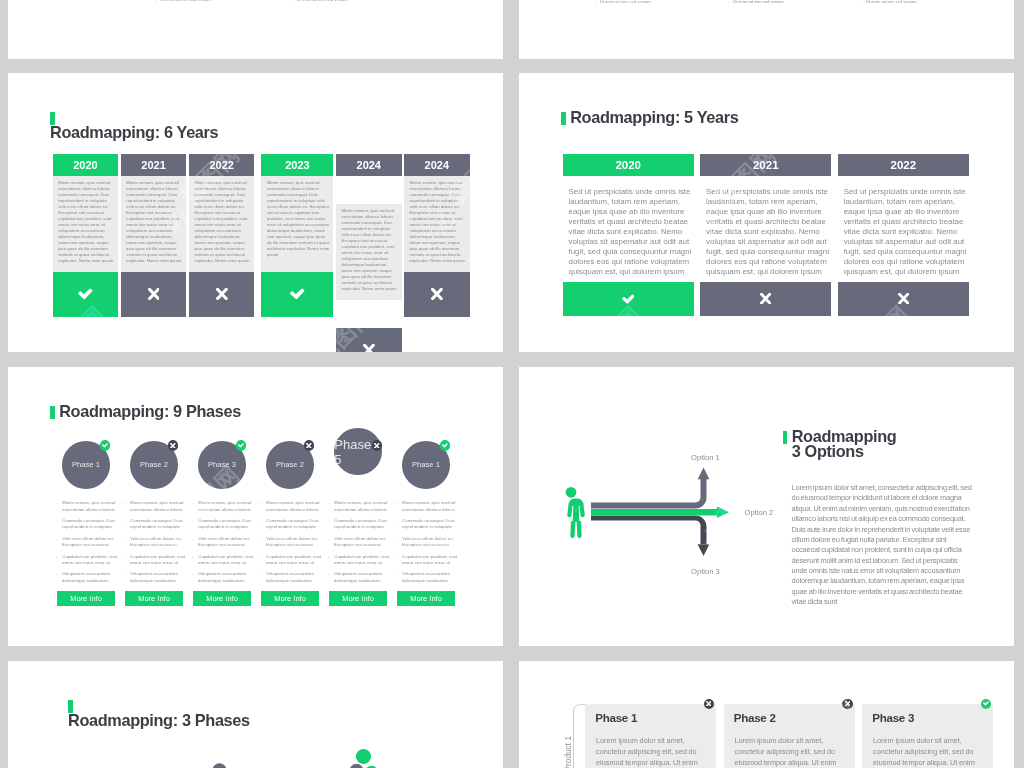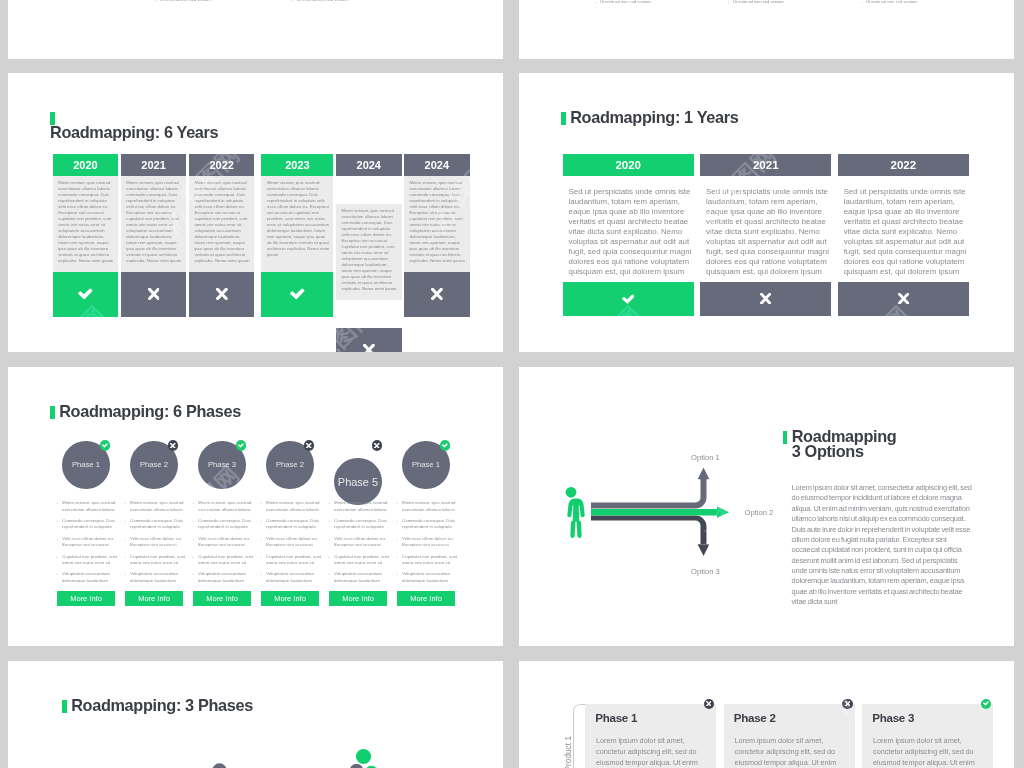--- a/index.html
+++ b/index.html
@@ -183,21 +183,21 @@
       </div>
       <div class="wmtile" style="left: 300px; top: 277px;">
         <div class="wtxt">我图网</div>
       </div>
     </div>
   </div>
 
 <div class="slide" style="left:519px;top:73px;width:495px;height:279px;">
   <div class="slide-title" style="left:42px;top:36.5px;">
     <div class="tbar"></div>
-    <div class="ttext">Roadmapping: 1 Years</div>
+    <div class="ttext">Roadmapping: 5 Years</div>
   </div>
   <div class="yr-wrap" id="yr3" style="left:43.5px;top:81px;">
       <div class="yr-col" style="width: 131.4px;">
         <div class="yr-head" style="height: 22px; background: rgb(19, 207, 112); font-size: 11.5px;">2020</div>
         <div class="yr-body" style="height: 105.5px; font-size: 7.9px; line-height: 9.95px; padding: 11px 1px 0px 6px; box-sizing: border-box; background: transparent; color: rgb(138, 141, 147);">Sed ut perspiciatis unde omnis iste laudantium, totam rem aperiam, eaque ipsa quae ab illo inventore veritatis et quasi architecto beatae vitae dicta sunt explicabo. Nemo voluptas sit aspernatur aut odit aut fugit, sed quia consequuntur magni dolores eos qui ratione voluptatem quisquam est, qui dolorem ipsum</div>
         <div class="yr-foot" style="height: 34.5px; background: rgb(19, 207, 112);">
           <svg width="12.6" height="10.08" viewBox="0 0 25 20">
             <path d="M9.5 18.6 1.0 10.9a2.0 2.0 0 0 1 0-3.0l1.5-1.4a2.0 2.0 0 0 1 2.9 0l4.6 4.3 9.6-9.1a2.0 2.0 0 0 1 2.9 0l1.5 1.4a2.0 2.0 0 0 1 0 3.0L12.4 18.6a2.0 2.0 0 0 1-2.9 0z" fill="#ffffff"></path>
           </svg>
         </div>
@@ -247,21 +247,21 @@
       </div>
       <div class="wmtile" style="left: 325px; top: 277px;">
         <div class="wtxt">我图网</div>
       </div>
     </div>
   </div>
 
 <div class="slide" style="left:8px;top:367px;width:495px;height:279px;">
   <div class="slide-title" style="left:42px;top:36.5px;">
     <div class="tbar"></div>
-    <div class="ttext">Roadmapping: 6 Phases</div>
+    <div class="ttext">Roadmapping: 9 Phases</div>
   </div>
   <div id="ph6">
       <div class="ph-col" style="left: 46.3px; top: 0px; width: 64px; height: 279px;">
         <div class="ph-circle" style="left: 8px; top: 74.3px; width: 47.4px; height: 47.4px; font-size: 7.6px;">
           <span>Phase 1</span>
         </div>
         <div class="badge" style="left: 45.5px; top: 73px; width: 10.6px; height: 10.6px; background: rgb(28, 203, 111);">
           <svg width="5.83" height="4.664000000000001" viewBox="0 0 25 20">
             <path d="M9.5 18.6 1.0 10.9a2.0 2.0 0 0 1 0-3.0l1.5-1.4a2.0 2.0 0 0 1 2.9 0l4.6 4.3 9.6-9.1a2.0 2.0 0 0 1 2.9 0l1.5 1.4a2.0 2.0 0 0 1 0 3.0L12.4 18.6a2.0 2.0 0 0 1-2.9 0z" fill="#ffffff"></path>
           </svg>
@@ -383,21 +383,21 @@
             <span>Cupidatat non proident, sunt omnis iste natus error sit</span>
           </div>
           <div class="bullet-row" style="font-size: 4.4px; line-height: 6.2px; margin-bottom: 5.4px;">
             <span class="bullet-dot" style="width: 5.5px; color: rgb(180, 183, 189);">-</span>
             <span>Voluptatem accusantium doloremque laudantium</span>
           </div>
         </div>
         <div class="ph-btn" style="left: 2.7px; top: 224px; width: 58px; height: 15px; font-size: 7.5px;">More Info</div>
       </div>
       <div class="ph-col" style="left: 318.3px; top: 0px; width: 64px; height: 279px;">
-        <div class="ph-circle" style="left: 8px; top: 91px; width: 47.4px; height: 47.4px; font-size: 11px;">
+        <div class="ph-circle" style="left: 8px; top: 61px; width: 47.4px; height: 47.4px; font-size: 13px;">
           <span>Phase 5</span>
         </div>
         <div class="badge" style="left: 45.5px; top: 73px; width: 10.6px; height: 10.6px; background: rgb(65, 68, 80);">
           <svg width="5.512" height="5.512" viewBox="0 0 20 20">
             <path d="M13.3 10 19.2 4.1a2.7 2.7 0 0 0 0-3.8 2.7 2.7 0 0 0-3.8 0L10 6.2 4.6 0.3a2.7 2.7 0 0 0-3.8 0 2.7 2.7 0 0 0 0 3.8L6.7 10 0.8 15.9a2.7 2.7 0 0 0 0 3.8 2.7 2.7 0 0 0 3.8 0L10 13.8l5.4 5.9a2.7 2.7 0 0 0 3.8 0 2.7 2.7 0 0 0 0-3.8z" fill="#ffffff"></path>
           </svg>
         </div>
         <div style="position: absolute; left: 2.3px; top: 133.3px; width: 63.5px;">
           <div class="bullet-row" style="font-size: 4.4px; line-height: 6.2px; margin-bottom: 5.4px;">
             <span class="bullet-dot" style="width: 5.5px; color: rgb(180, 183, 189);">-</span>
@@ -582,21 +582,21 @@
       <div class="wmtile" style="left: 57px; top: 303px;">
         <div class="wtxt">我图网</div>
       </div>
       <div class="wmtile" style="left: 325px; top: 303px;">
         <div class="wtxt">我图网</div>
       </div>
     </div>
   </div>
 
 <div class="slide" style="left:8px;top:661px;width:495px;height:279px;">
-  <div class="slide-title" style="left:54px;top:36.5px;">
+  <div class="slide-title" style="left:60px;top:36.5px;flex-direction:column;">
     <div class="tbar"></div>
     <div class="ttext">Roadmapping: 3 Phases</div>
   </div>
   <svg style="position:absolute;left:0;top:0;" width="495" height="279" viewBox="0 0 495 279">
     <circle cx="211.5" cy="109.5" r="7.2" fill="#666a7a"></circle>
     <circle cx="355.5" cy="95.5" r="7.6" fill="#11cf6f"></circle>
     <circle cx="348.5" cy="109.5" r="6.8" fill="#666a7a"></circle>
     <circle cx="363.5" cy="111.5" r="6.8" fill="#11cf6f"></circle>
   </svg>
 <div class="wm">

